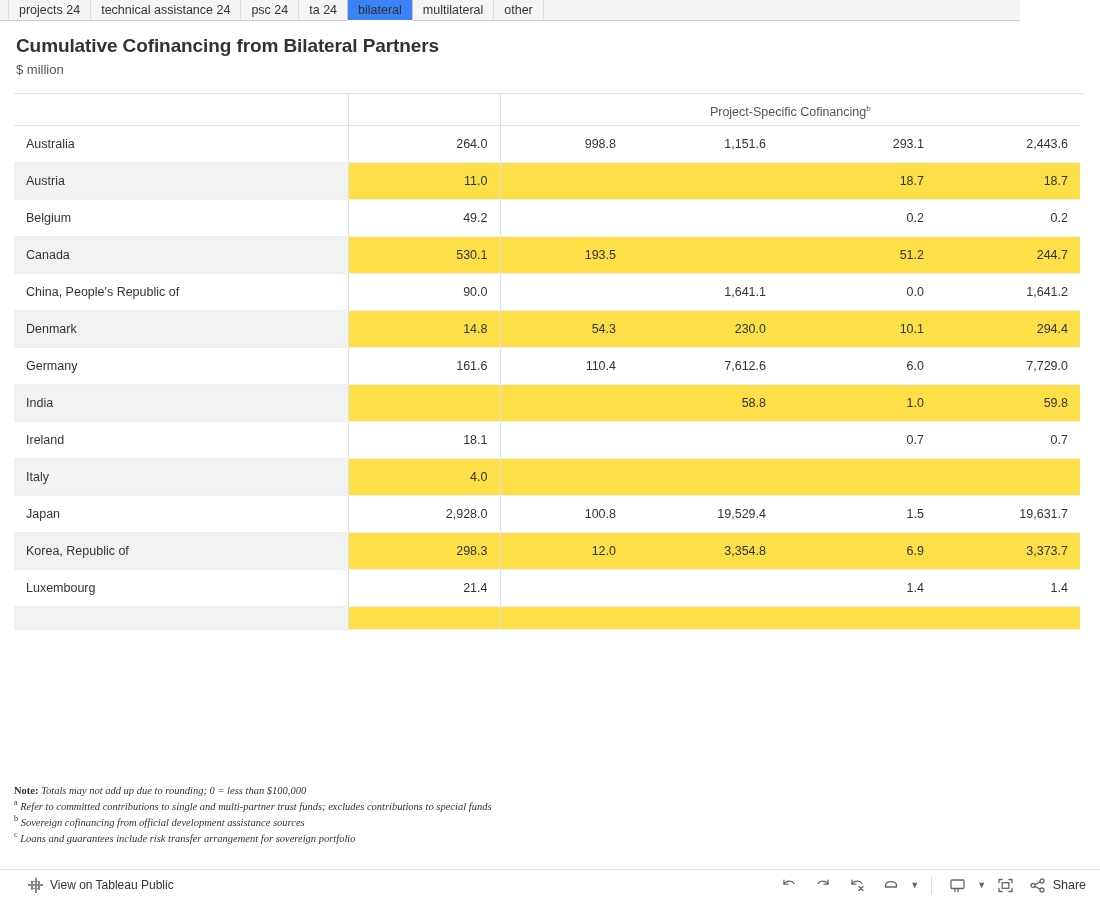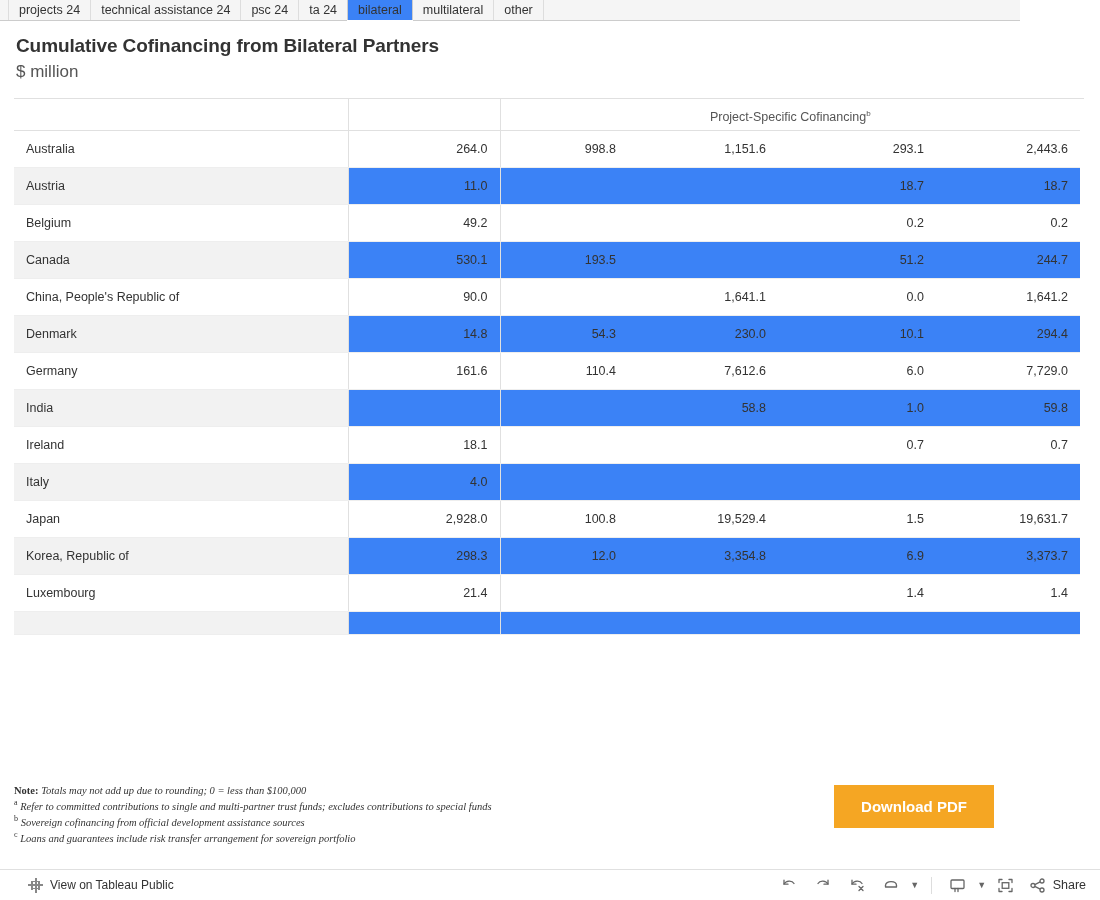--- a/index.html
+++ b/index.html
@@ -47,21 +47,21 @@
   
   .titlewrap { padding: 14px 0 0 16px; }
   .viz-title {
     font-size: 19px;
     font-weight: bold;
     color: #333333;
     letter-spacing: -0.1px;
     margin: 0;
   }
   .viz-subtitle {
-    font-size: 17px;
+    font-size: 13px;
     color: #555555;
     margin: 5px 0 0 0;
     font-weight: normal;
   }
 
   
   .tablewrap {
     margin-top: 16px;
     width: 1070px;
     margin-left: 14px;
@@ -109,21 +109,21 @@
     padding: 11px 12px;
     font-size: 12.5px;
     color: #333333;
     border-bottom: 1px solid #eeeeee;
     text-align: right;
     white-space: nowrap;
     overflow: hidden;
   }
   tbody td.name { text-align: left; border-right: 1px solid #e0e0e0; }
   tbody td.trust { border-right: 1px solid #e0e0e0; }
-  tbody tr.alt td { background: #3b82f6; }
+  tbody tr.alt td { background: #fde047; }
   tbody tr.alt td.name { background: #f2f2f2; }
 
   .tbody-clip {
     height: 624px;
     overflow: hidden;
   }
 
   
   .notes {
     position: absolute;
@@ -421,21 +421,20 @@
     </div>
   </div>
 
   <div class="notes" id="notes">
       <div class="note-line"><span class="lead">Note:</span> <span>Totals may not add up due to rounding;  0 = less than $100,000</span></div>
       <div class="note-line"><span class="sup">a</span> <span>Refer to committed contributions to single and multi-partner trust funds; excludes contributions to special funds</span></div>
       <div class="note-line"><span class="sup">b</span> <span>Sovereign cofinancing from official development assistance sources</span></div>
       <div class="note-line"><span class="sup">c</span> <span>Loans and guarantees include risk transfer arrangement for sovereign portfolio</span></div>
     </div>
 
-  <button class="download-btn">Download PDF</button>
 
   <div class="statusbar">
     <div class="tableau-link">
       <span class="tableau-logo">
         <span class="tl-v"></span>
           <span class="tl-h"></span>
         <span class="tl-v2"></span>
           <span class="tl-v3"></span>
         <span class="tl-h2"></span>
           <span class="tl-h3"></span>

